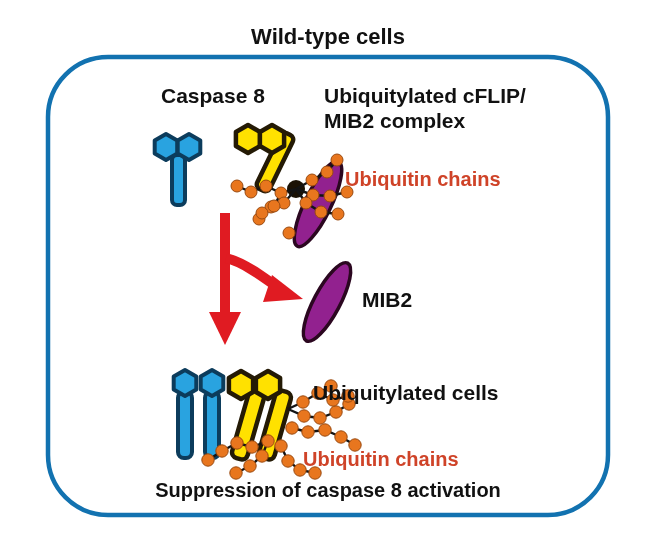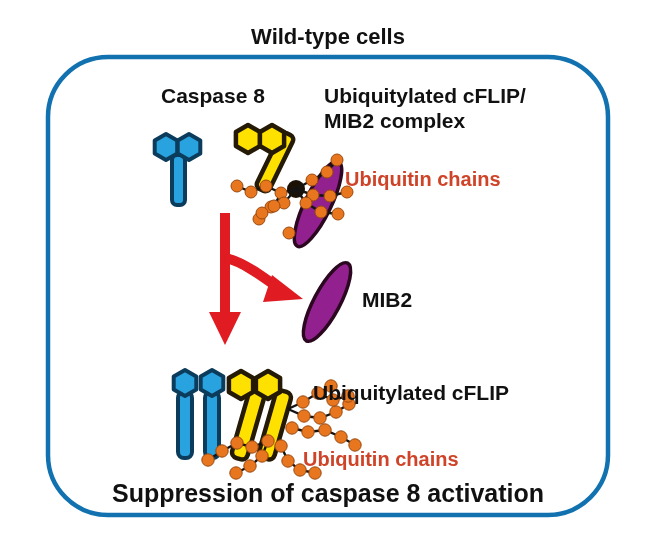--- a/index.html
+++ b/index.html
@@ -60,21 +60,21 @@
   }
   #label-ubi-bottom {
     left: 303px; top: 448px;
     font-size: 20px;
     color: #cf4328;
   }
   #label-suppression {
     left: 0; top: 479px;
     width: 656px;
     text-align: center;
-    font-size: 25px;
+    font-size: 20px;
   }
 </style>
 </head>
 <body>
 
 <svg id="figure" viewBox="0 0 656 548">
   <defs>
 
     <g id="hex-blue">
       <polygon points="0,-13 11.3,-6.5 11.3,6.5 0,13 -11.3,6.5 -11.3,-6.5" fill="#29a3e0" stroke="#0c3c5c" stroke-width="4" stroke-linejoin="round"></polygon>
@@ -229,17 +229,17 @@
 
 <div class="txt" id="label-caspase8">Caspase 8</div>
 
 <div class="txt" id="label-complex">Ubiquitylated cFLIP/
 MIB2 complex</div>
 
 <div class="txt" id="label-ubi-top">Ubiquitin chains</div>
 
 <div class="txt" id="label-mib2">MIB2</div>
 
-<div class="txt" id="label-ubicflip">Ubiquitylated cFLIP</div>
+<div class="txt" id="label-ubicflip">Ubiquitylated cells</div>
 
 <div class="txt" id="label-ubi-bottom">Ubiquitin chains</div>
 
 <div class="txt" id="label-suppression">Suppression of caspase 8 activation</div>
 
 </body></html>

